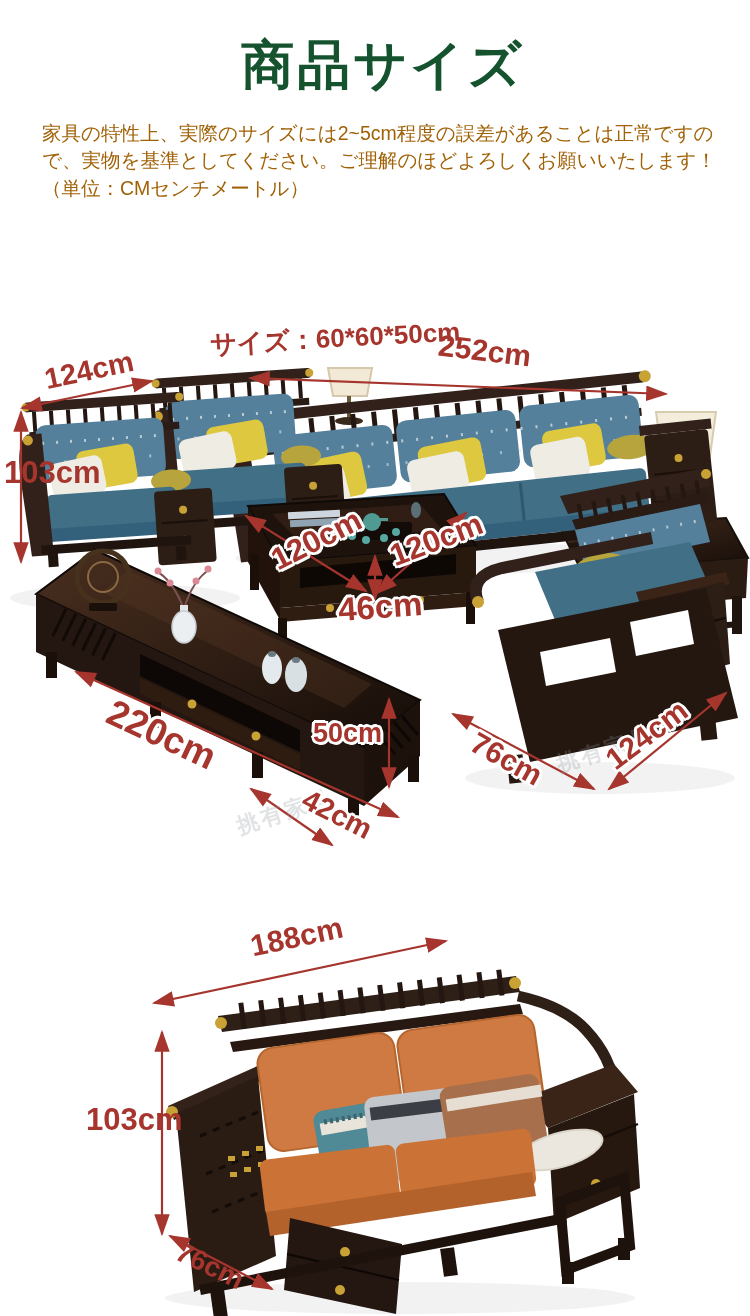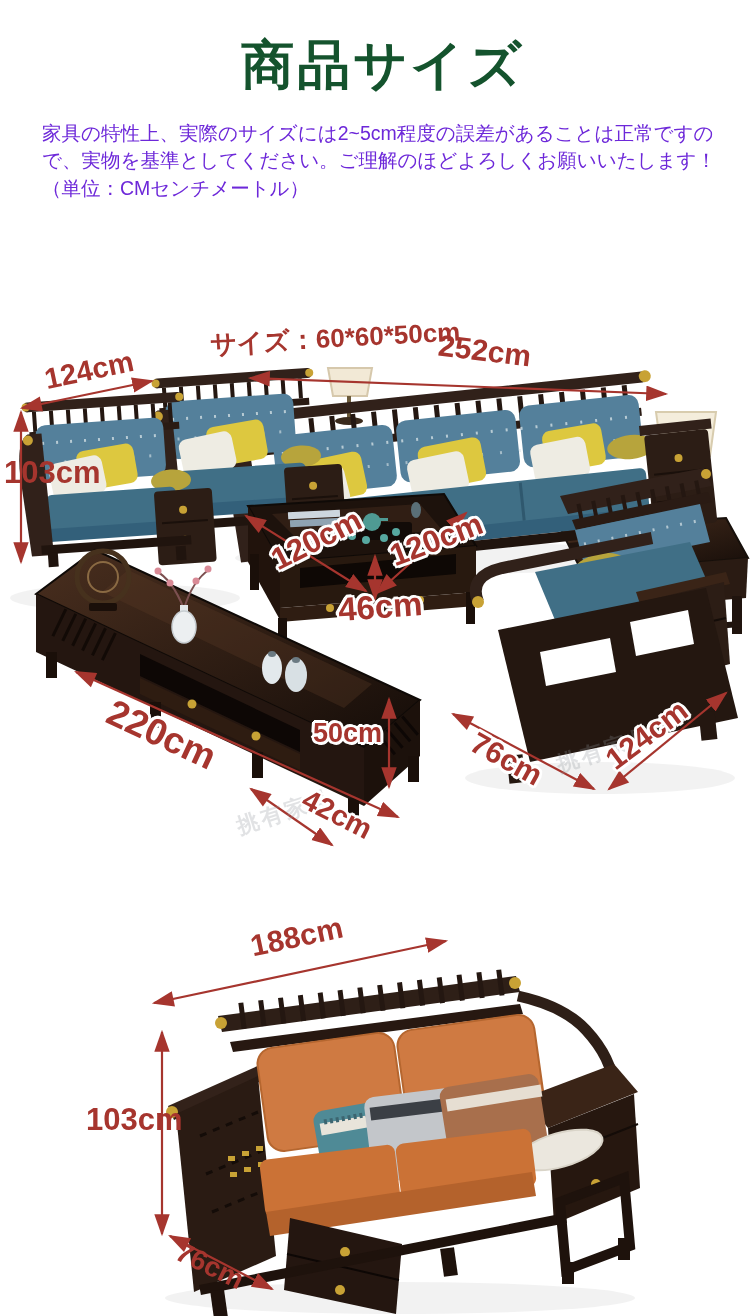--- a/index.html
+++ b/index.html
@@ -1,21 +1,21 @@
 <!DOCTYPE html>
 <html><head>
 <meta charset="utf-8">
 <style>
   html,body{margin:0;padding:0;background:#e8e8e8}
   .page{position:relative;width:750px;height:1316px;background:#ffffff;overflow:hidden;
         font-family:"Liberation Sans",sans-serif;margin:0 auto}
   .title{position:absolute;top:22px;left:0;width:100%;text-align:center;margin:8px;
          font-size:53px;font-weight:900;color:#14532d;letter-spacing:3px}
   .notice{position:absolute;top:120px;left:42px;width:674px;margin:0;
-          font-size:19.5px;line-height:1.4;color:#6d28d9;font-weight:500}
+          font-size:19.5px;line-height:1.4;color:#a16207;font-weight:500}
   .scene{position:absolute;left:0;width:750px}
   #scene1{top:300px;height:560px}
   #scene2{top:900px;height:416px}
   svg.layer{position:absolute;left:0;top:0}
   .dim{position:absolute;color:#a6352e;font-weight:bold;white-space:nowrap;line-height:1;
        transform-origin:center center}
   .outl{text-shadow:2px 0 0 #fff,-2px 0 0 #fff,0 2px 0 #fff,0 -2px 0 #fff,
         2px 2px 0 #fff,-2px -2px 0 #fff,2px -2px 0 #fff,-2px 2px 0 #fff,
         3px 1px 0 #fff,-3px -1px 0 #fff,1px 3px 0 #fff,-1px -3px 0 #fff}
   .wm{position:absolute;color:#8d9399;opacity:.26;font-size:22px;font-weight:bold;

